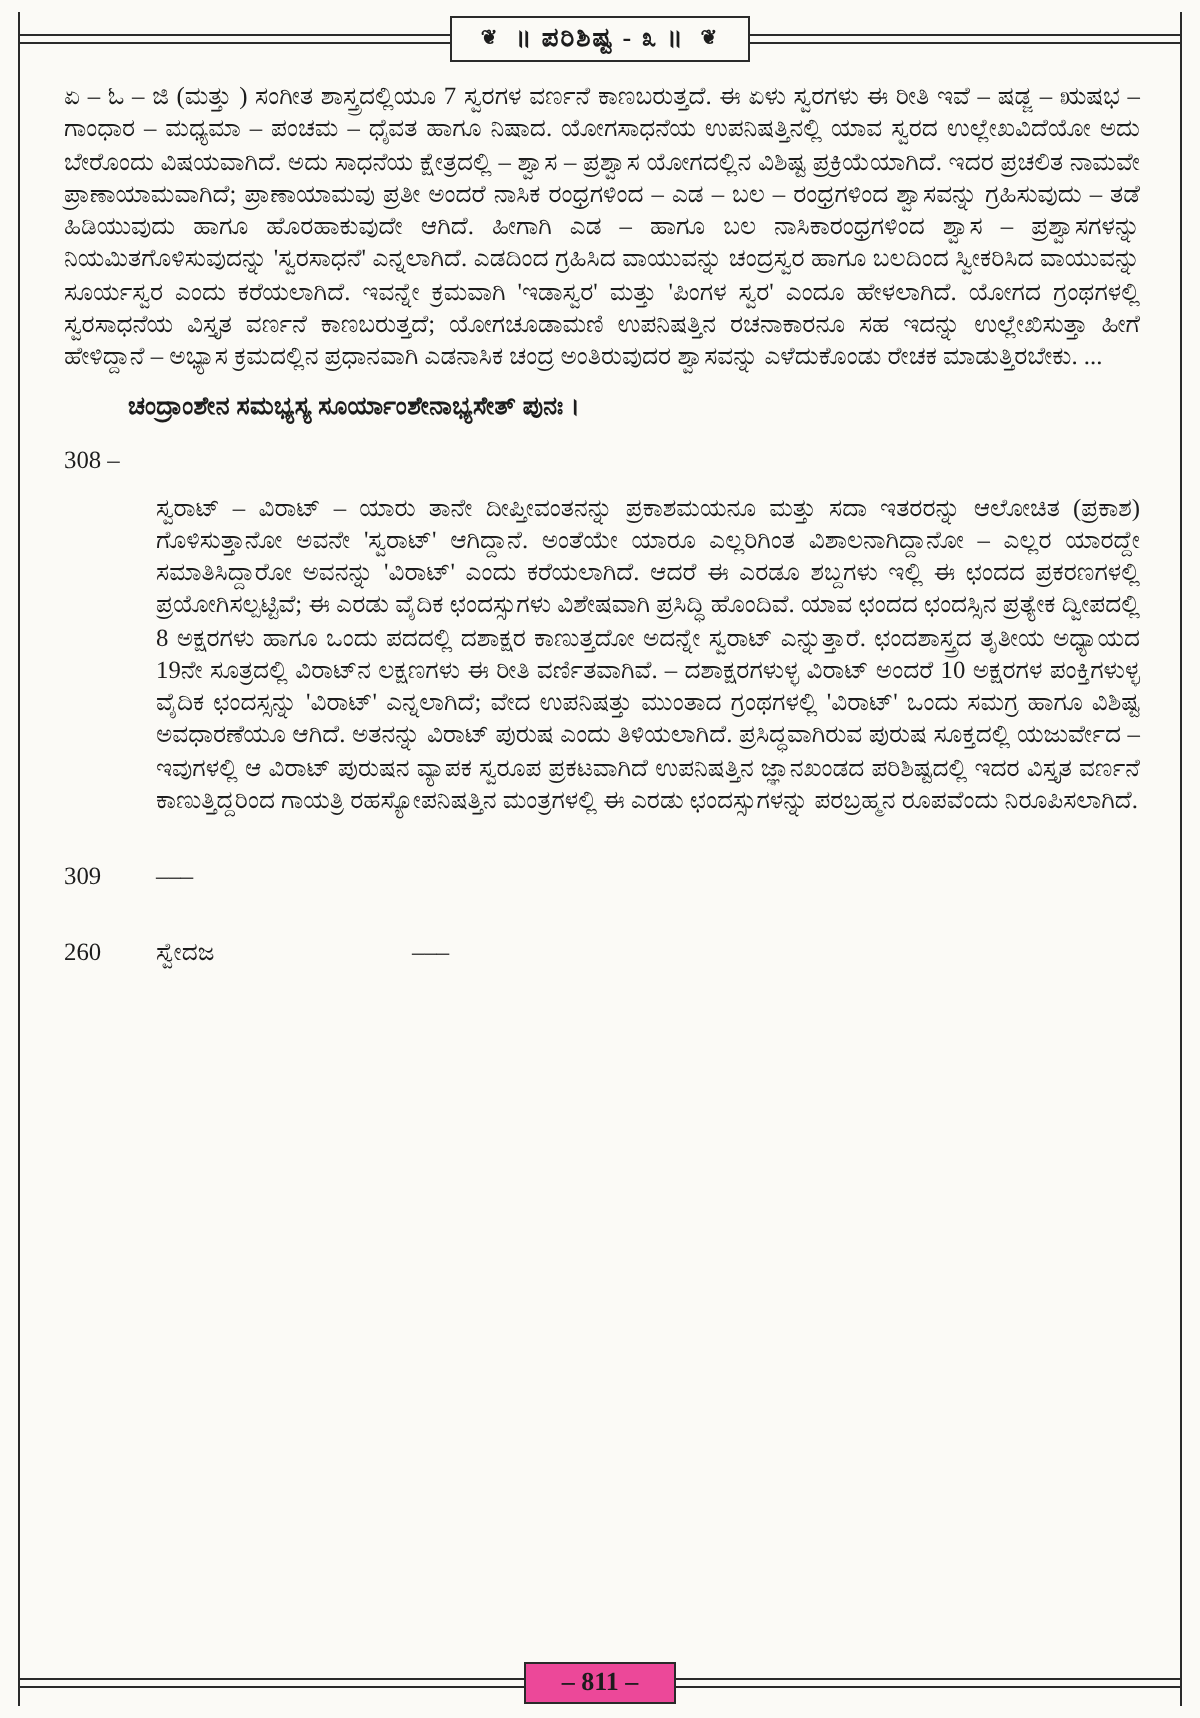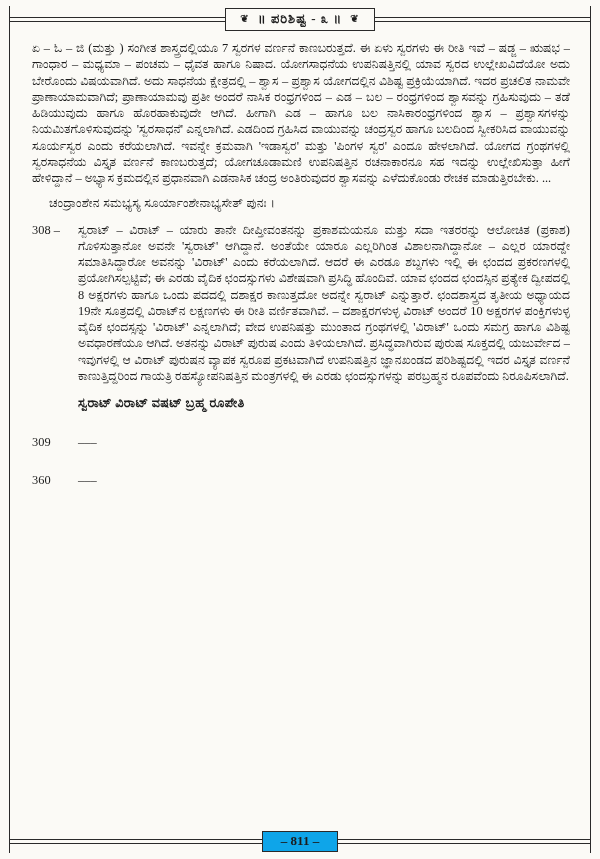--- a/index.html
+++ b/index.html
@@ -56,37 +56,38 @@
     padding: 8px 20px 4px 22px;
     font-size: 12.4px;
     line-height: 1.31;
     overflow: hidden;
   }
   .para {
     text-align: justify;
     text-justify: inter-word;
   }
   .shloka {
-    font-weight: normal;
-    margin: 9px 0 0 17px;
+    font-weight: bold;
+    margin: 9px 0 0 32px;
     letter-spacing: 0.2px;
   }
   .shloka + .shloka { margin-top: 7px; }
   .entry {
     display: flex;
     margin-top: 10px;
   }
   .entry-num {
     flex: 0 0 46px;
     font-weight: normal;
   }
   .entry-text {
     flex: 1 1 auto;
     text-align: justify;
     text-justify: inter-word;
+    margin-top: 24px;
   }
   .sub-heading {
     font-size: 12.8px;
     font-weight: bold;
     margin: 11px 0 2px 46px;
     letter-spacing: 0.3px;
   }
   .glossary-row {
     display: flex;
     margin-top: 22px;
@@ -103,21 +104,21 @@
     height: 24px;
     flex: 0 0 auto;
     margin-top: auto;
   }
   .page-num-box {
     flex: 0 0 auto;
     border: 1.2px solid #2a2a2a;
     padding: 1px 18px 2px 18px;
     font-size: 13px;
     font-weight: bold;
-    background: #0ea5e9;
+    background: #ec4899;
   }
 </style>
 </head>
 <body>
 
 <div class="page">
   <div class="frame">
 
     <div class="band">
       <div class="rule"></div>
@@ -133,29 +134,29 @@
 
       <p class="para">ಏ – ಓ – ಜಿ (ಮತ್ತು ) ಸಂಗೀತ ಶಾಸ್ತ್ರದಲ್ಲಿಯೂ 7 ಸ್ವರಗಳ ವರ್ಣನೆ ಕಾಣಬರುತ್ತದೆ. ಈ ಏಳು ಸ್ವರಗಳು ಈ ರೀತಿ ಇವೆ – ಷಡ್ಜ – ಋಷಭ – ಗಾಂಧಾರ – ಮಧ್ಯಮಾ – ಪಂಚಮ – ಧೈವತ ಹಾಗೂ ನಿಷಾದ. ಯೋಗಸಾಧನೆಯ ಉಪನಿಷತ್ತಿನಲ್ಲಿ ಯಾವ ಸ್ವರದ ಉಲ್ಲೇಖವಿದೆಯೋ ಅದು ಬೇರೊಂದು ವಿಷಯವಾಗಿದೆ. ಅದು ಸಾಧನೆಯ ಕ್ಷೇತ್ರದಲ್ಲಿ – ಶ್ವಾಸ – ಪ್ರಶ್ವಾಸ ಯೋಗದಲ್ಲಿನ ವಿಶಿಷ್ಟ ಪ್ರಕ್ರಿಯೆಯಾಗಿದೆ. ಇದರ ಪ್ರಚಲಿತ ನಾಮವೇ ಪ್ರಾಣಾಯಾಮವಾಗಿದೆ; ಪ್ರಾಣಾಯಾಮವು ಪ್ರತೀ ಅಂದರೆ ನಾಸಿಕ ರಂಧ್ರಗಳಿಂದ – ಎಡ – ಬಲ – ರಂಧ್ರಗಳಿಂದ ಶ್ವಾಸವನ್ನು ಗ್ರಹಿಸುವುದು – ತಡೆ ಹಿಡಿಯುವುದು ಹಾಗೂ ಹೊರಹಾಕುವುದೇ ಆಗಿದೆ. ಹೀಗಾಗಿ ಎಡ – ಹಾಗೂ ಬಲ ನಾಸಿಕಾರಂಧ್ರಗಳಿಂದ ಶ್ವಾಸ – ಪ್ರಶ್ವಾಸಗಳನ್ನು ನಿಯಮಿತಗೊಳಿಸುವುದನ್ನು 'ಸ್ವರಸಾಧನೆ' ಎನ್ನಲಾಗಿದೆ. ಎಡದಿಂದ ಗ್ರಹಿಸಿದ ವಾಯುವನ್ನು ಚಂದ್ರಸ್ವರ ಹಾಗೂ ಬಲದಿಂದ ಸ್ವೀಕರಿಸಿದ ವಾಯುವನ್ನು ಸೂರ್ಯಸ್ವರ ಎಂದು ಕರೆಯಲಾಗಿದೆ. ಇವನ್ನೇ ಕ್ರಮವಾಗಿ 'ಇಡಾಸ್ವರ' ಮತ್ತು 'ಪಿಂಗಳ ಸ್ವರ' ಎಂದೂ ಹೇಳಲಾಗಿದೆ. ಯೋಗದ ಗ್ರಂಥಗಳಲ್ಲಿ ಸ್ವರಸಾಧನೆಯ ವಿಸ್ತೃತ ವರ್ಣನೆ ಕಾಣಬರುತ್ತದೆ; ಯೋಗಚೂಡಾಮಣಿ ಉಪನಿಷತ್ತಿನ ರಚನಾಕಾರನೂ ಸಹ ಇದನ್ನು ಉಲ್ಲೇಖಿಸುತ್ತಾ ಹೀಗೆ ಹೇಳಿದ್ದಾನೆ – ಅಭ್ಯಾಸ ಕ್ರಮದಲ್ಲಿನ ಪ್ರಧಾನವಾಗಿ ಎಡನಾಸಿಕ ಚಂದ್ರ ಅಂತಿರುವುದರ ಶ್ವಾಸವನ್ನು ಎಳೆದುಕೊಂಡು ರೇಚಕ ಮಾಡುತ್ತಿರಬೇಕು. ...</p>
 
       <p class="shloka">ಚಂದ್ರಾಂಶೇನ ಸಮಭ್ಯಸ್ಯ ಸೂರ್ಯಾಂಶೇನಾಭ್ಯಸೇತ್ ಪುನಃ ।</p>
 
       <div class="entry">
         <span class="entry-num">308 –</span>
         <p class="entry-text">ಸ್ವರಾಟ್ – ವಿರಾಟ್ – ಯಾರು ತಾನೇ ದೀಪ್ತೀವಂತನನ್ನು ಪ್ರಕಾಶಮಯನೂ ಮತ್ತು ಸದಾ ಇತರರನ್ನು ಆಲೋಚಿತ (ಪ್ರಕಾಶ) ಗೊಳಿಸುತ್ತಾನೋ ಅವನೇ 'ಸ್ವರಾಟ್' ಆಗಿದ್ದಾನೆ. ಅಂತೆಯೇ ಯಾರೂ ಎಲ್ಲರಿಗಿಂತ ವಿಶಾಲನಾಗಿದ್ದಾನೋ – ಎಲ್ಲರ ಯಾರದ್ದೇ ಸಮಾತಿಸಿದ್ದಾರೋ ಅವನನ್ನು 'ವಿರಾಟ್' ಎಂದು ಕರೆಯಲಾಗಿದೆ. ಆದರೆ ಈ ಎರಡೂ ಶಬ್ದಗಳು ಇಲ್ಲಿ ಈ ಛಂದದ ಪ್ರಕರಣಗಳಲ್ಲಿ ಪ್ರಯೋಗಿಸಲ್ಪಟ್ಟಿವೆ; ಈ ಎರಡು ವೈದಿಕ ಛಂದಸ್ಸುಗಳು ವಿಶೇಷವಾಗಿ ಪ್ರಸಿದ್ಧಿ ಹೊಂದಿವೆ. ಯಾವ ಛಂದದ ಛಂದಸ್ಸಿನ ಪ್ರತ್ಯೇಕ ದ್ವೀಪದಲ್ಲಿ 8 ಅಕ್ಷರಗಳು ಹಾಗೂ ಒಂದು ಪದದಲ್ಲಿ ದಶಾಕ್ಷರ ಕಾಣುತ್ತದೋ ಅದನ್ನೇ ಸ್ವರಾಟ್ ಎನ್ನುತ್ತಾರೆ. ಛಂದಶಾಸ್ತ್ರದ ತೃತೀಯ ಅಧ್ಯಾಯದ 19ನೇ ಸೂತ್ರದಲ್ಲಿ ವಿರಾಟ್‌ನ ಲಕ್ಷಣಗಳು ಈ ರೀತಿ ವರ್ಣಿತವಾಗಿವೆ. – ದಶಾಕ್ಷರಗಳುಳ್ಳ ವಿರಾಟ್ ಅಂದರೆ 10 ಅಕ್ಷರಗಳ ಪಂಕ್ತಿಗಳುಳ್ಳ ವೈದಿಕ ಛಂದಸ್ಸನ್ನು 'ವಿರಾಟ್' ಎನ್ನಲಾಗಿದೆ; ವೇದ ಉಪನಿಷತ್ತು ಮುಂತಾದ ಗ್ರಂಥಗಳಲ್ಲಿ 'ವಿರಾಟ್' ಒಂದು ಸಮಗ್ರ ಹಾಗೂ ವಿಶಿಷ್ಟ ಅವಧಾರಣೆಯೂ ಆಗಿದೆ. ಅತನನ್ನು ವಿರಾಟ್ ಪುರುಷ ಎಂದು ತಿಳಿಯಲಾಗಿದೆ. ಪ್ರಸಿದ್ಧವಾಗಿರುವ ಪುರುಷ ಸೂಕ್ತದಲ್ಲಿ ಯಜುರ್ವೇದ – ಇವುಗಳಲ್ಲಿ ಆ ವಿರಾಟ್ ಪುರುಷನ ವ್ಯಾಪಕ ಸ್ವರೂಪ ಪ್ರಕಟವಾಗಿದೆ ಉಪನಿಷತ್ತಿನ ಜ್ಞಾನಖಂಡದ ಪರಿಶಿಷ್ಟದಲ್ಲಿ ಇದರ ವಿಸ್ತೃತ ವರ್ಣನೆ ಕಾಣುತ್ತಿದ್ದರಿಂದ ಗಾಯತ್ರಿ ರಹಸ್ಯೋಪನಿಷತ್ತಿನ ಮಂತ್ರಗಳಲ್ಲಿ ಈ ಎರಡು ಛಂದಸ್ಸುಗಳನ್ನು ಪರಬ್ರಹ್ಮನ ರೂಪವೆಂದು ನಿರೂಪಿಸಲಾಗಿದೆ.</p>
       </div>
 
-      <h3 class="sub-heading">ಸ್ವರಾಟ್ ವಿರಾಟ್ ವಷಟ್ ಬ್ರಹ್ಮ ರೂಪೇತಿ</h3>
 
       <div class="glossary-row">
         <span class="num">309</span>
         <span class="dash">–––</span>
       </div>
 
       <div class="glossary-row">
-        <span class="num">360</span>
+        <span class="num">260</span>
+        <span class="term">ಸ್ವೇದಜ</span>
         <span class="dash">–––</span>
       </div>
 
     </div>
 
     <div class="footer-band">
       <div class="rule"></div>
       <div class="page-num-box">– 811 –</div>
       <div class="rule"></div>
     </div>

